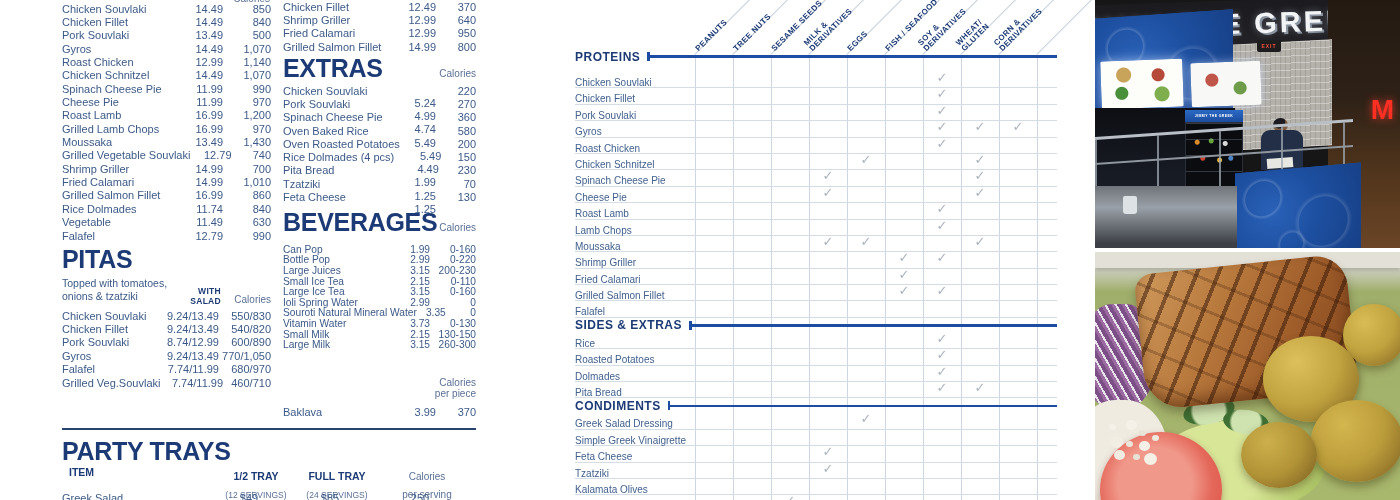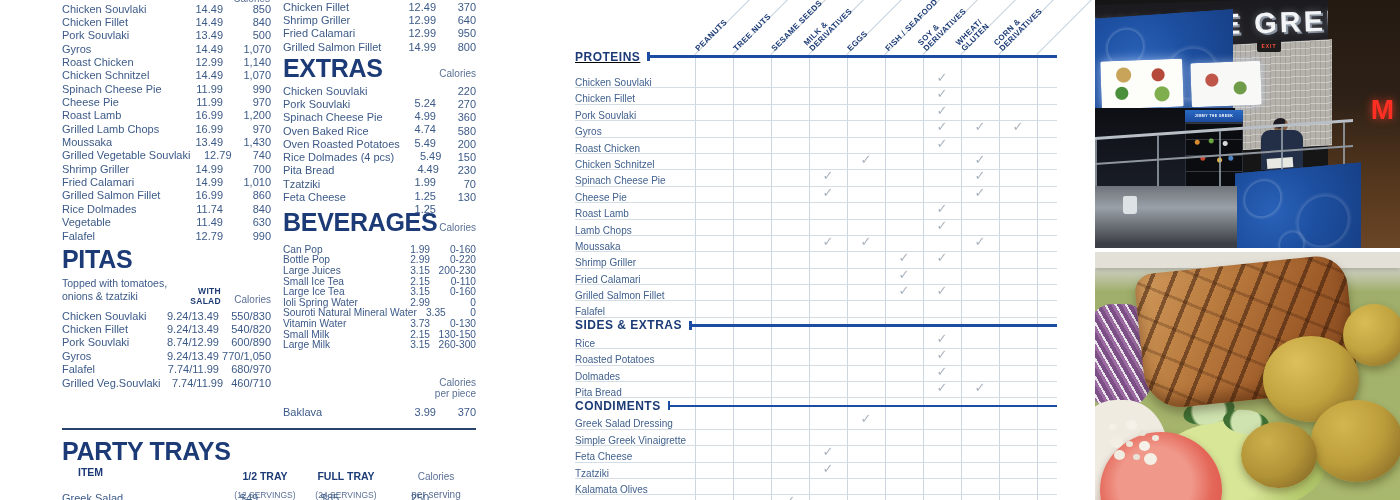--- a/index.html
+++ b/index.html
@@ -388,21 +388,21 @@
           <span class="pr">3.99</span>
           <span class="cl">370</span>
         </div>
 
     </div>
   </div>
 
   <div class="abs" style="left:62px;top:0;width:414px;height:384px;">
     <div class="abs rule" style="left:0;top:428px;width:414px;"></div>
     <h2 class="h2 abs" style="left:0;top:437px;">PARTY TRAYS</h2>
-    <div class="abs" style="left:16px;top:464px;right:0;height:24px;">
+    <div class="abs" style="left:7px;top:464px;right:0;height:24px;">
       <span class="abs pt-h1" style="left:0;top:2px;">ITEM</span>
       <span class="abs pt-col" style="left:187px;top:2px;"><span class="pt-h1">1/2 TRAY</span><br><span class="pt-h2">(12 SERVINGS)</span></span>
       <span class="abs pt-col" style="left:268px;top:2px;"><span class="pt-h1">FULL TRAY</span><br><span class="pt-h2">(24 SERVINGS)</span></span>
       <span class="abs pt-col" style="left:358px;top:2px;"><span class="pt-h2" style="font-size:10px;">Calories</span><br><span class="pt-h2" style="font-size:10px;">per serving</span></span>
     </div>
     <div class="abs" style="left:0;top:492px;right:0;">
 
         <div style="position:relative;height:14px;">
           <span class="abs pt-name" style="left:0;top:0;">Greek Salad</span>
           <span class="abs pt-col pt-name" style="left:187px;top:0;">$49</span>
@@ -445,21 +445,21 @@
         <i class="vline" style="left: 196px;"></i>
         <i class="vline" style="left: 234px;"></i>
         <i class="vline" style="left: 272px;"></i>
         <i class="vline" style="left: 310px;"></i>
         <i class="vline" style="left: 348px;"></i>
         <i class="vline" style="left: 386px;"></i>
         <i class="vline" style="left: 424px;"></i>
         <i class="vline" style="left: 462px;"></i>
       </div>
     <div class="abs" id="chart-body" style="left:0;top:49px;right:0;">
-        <div class="sec" style="margin-bottom: 8px; text-decoration: underline;">
+        <div class="sec" style="margin-bottom: 8px;">
           <b>PROTEINS</b>
           <i class="tick"></i>
           <i class="bar"></i>
         </div>
         <div class="crow"><span class="rlabel">Chicken Souvlaki</span><span class="check" style="left: 367px;">✓</span></div>
         <div class="crow"><span class="rlabel">Chicken Fillet</span><span class="check" style="left: 367px;">✓</span></div>
         <div class="crow"><span class="rlabel">Pork Souvlaki</span><span class="check" style="left: 367px;">✓</span></div>
         <div class="crow"><span class="rlabel">Gyros</span><span class="check" style="left: 367px;">✓</span><span class="check" style="left: 405px;">✓</span><span class="check" style="left: 443px;">✓</span></div>
         <div class="crow"><span class="rlabel">Roast Chicken</span><span class="check" style="left: 367px;">✓</span></div>
         <div class="crow"><span class="rlabel">Chicken Schnitzel</span><span class="check" style="left: 291px;">✓</span><span class="check" style="left: 405px;">✓</span></div>

